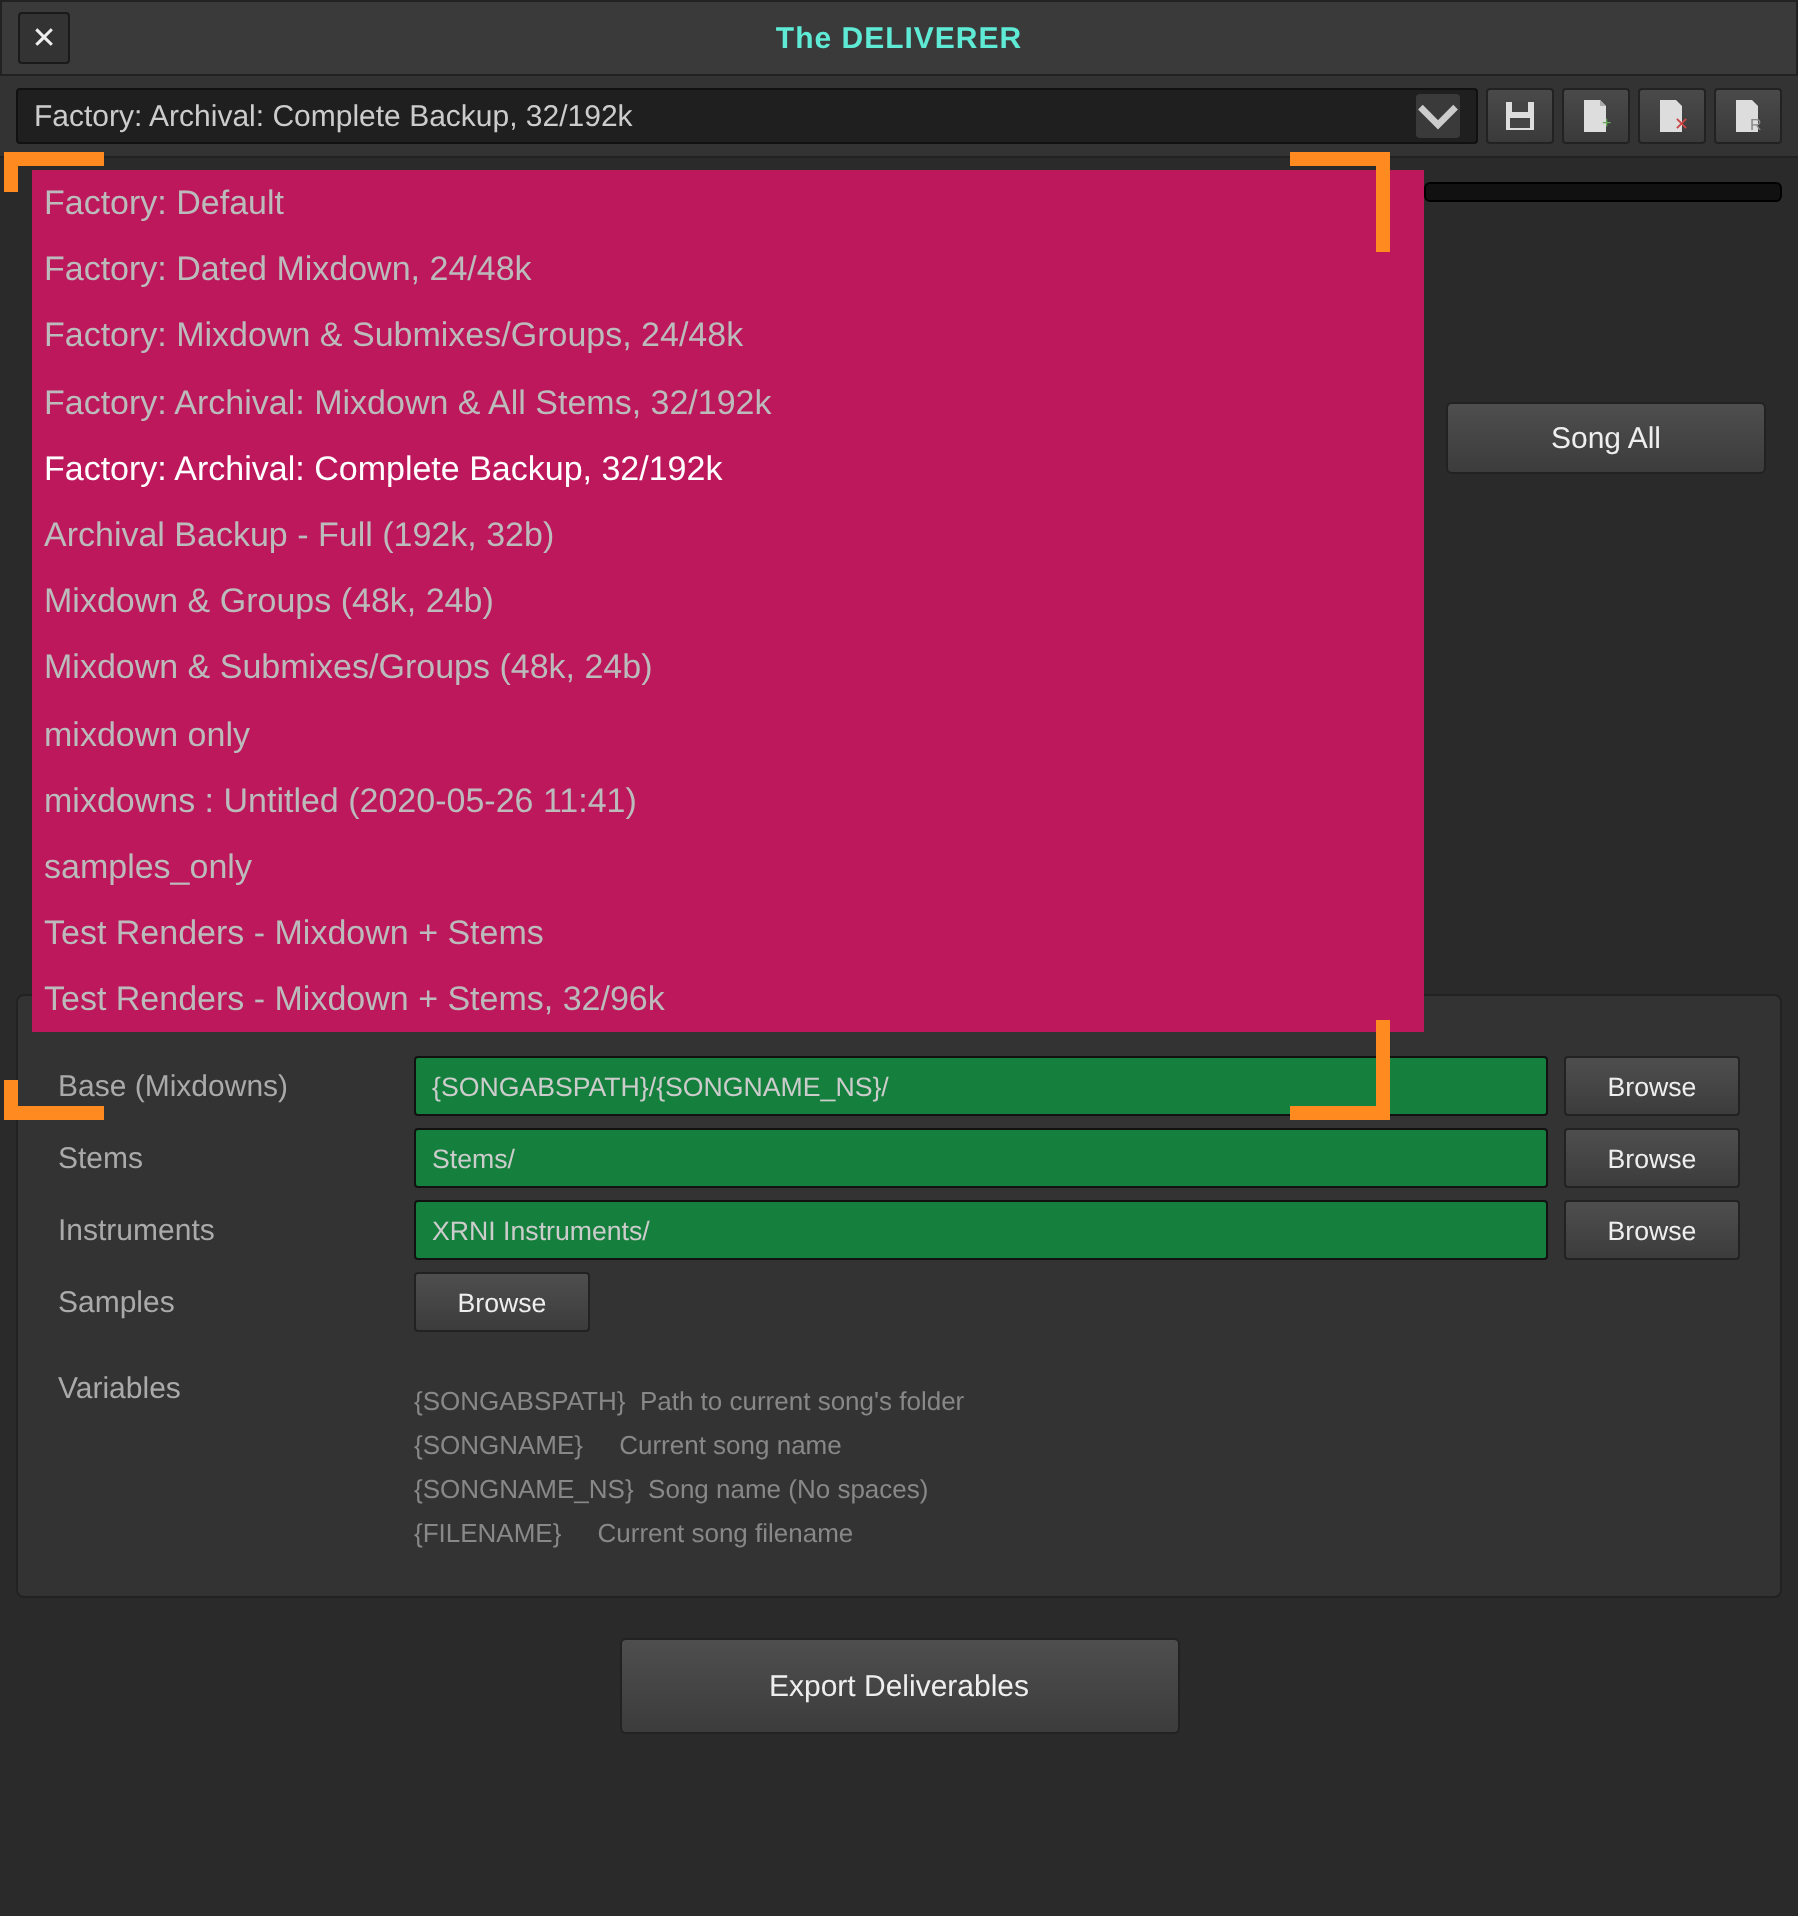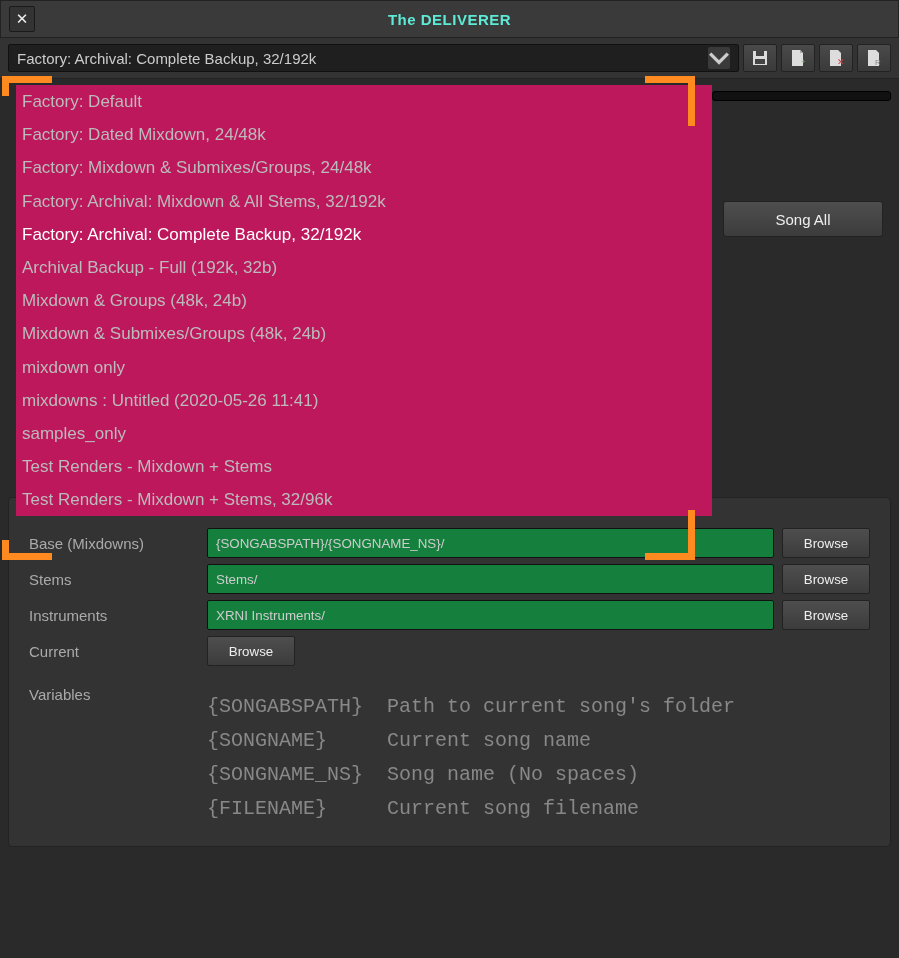--- a/index.html
+++ b/index.html
@@ -143,23 +143,23 @@
     height: 30px;
     min-width: 88px;
   }
   .variables {
     display: flex;
     gap: 8px;
     margin-top: 20px;
   }
   .var-box {
     flex: 1;
-    font-family: Liberation Mono, monospace;
+    font-family: Liberation Sans, sans-serif;
     color: #888;
-    font-size: 20px;
+    font-size: 13px;
     line-height: 1.7;
     padding: 4px 0;
     white-space: pre;
   }
   .footer {
     display: flex; justify-content: center;
     padding: 20px 0;
   }
   
   .dropdown {
@@ -283,32 +283,37 @@
       <div class="path-label">Stems</div>
       <input class="path-input" value="Stems/" style="">
       <button class="small-btn">Browse</button>
     </div>
     <div class="path-row">
       <div class="path-label">Instruments</div>
       <input class="path-input" value="XRNI Instruments/" style="">
       <button class="small-btn">Browse</button>
     </div>
     <div class="path-row">
-      <div class="path-label">Current</div>
+      <div class="path-label">Samples</div>
       <button class="small-btn">Browse</button>
     </div>
     <div class="variables">
       <div class="path-label">Variables</div>
       <div class="var-box">{SONGABSPATH}  Path to current song's folder
 {SONGNAME}     Current song name
 {SONGNAME_NS}  Song name (No spaces)
 {FILENAME}     Current song filename</div>
     </div>
   </div>
 
+  <div class="footer">
+    <div class="big-btn" style="min-width:280px; height:48px">
+      <span>Export Deliverables</span>
+    </div>
+  </div>
 
 </div>
 
 <div class="dropdown" id="dropdown">
     <div class="dropdown-item">Factory: Default</div>
     <div class="dropdown-item">Factory: Dated Mixdown, 24/48k</div>
     <div class="dropdown-item">Factory: Mixdown &amp; Submixes/Groups, 24/48k</div>
     <div class="dropdown-item">Factory: Archival: Mixdown &amp; All Stems, 32/192k</div>
     <div class="dropdown-item selected">Factory: Archival: Complete Backup, 32/192k</div>
     <div class="dropdown-item">Archival Backup - Full (192k, 32b)</div>

